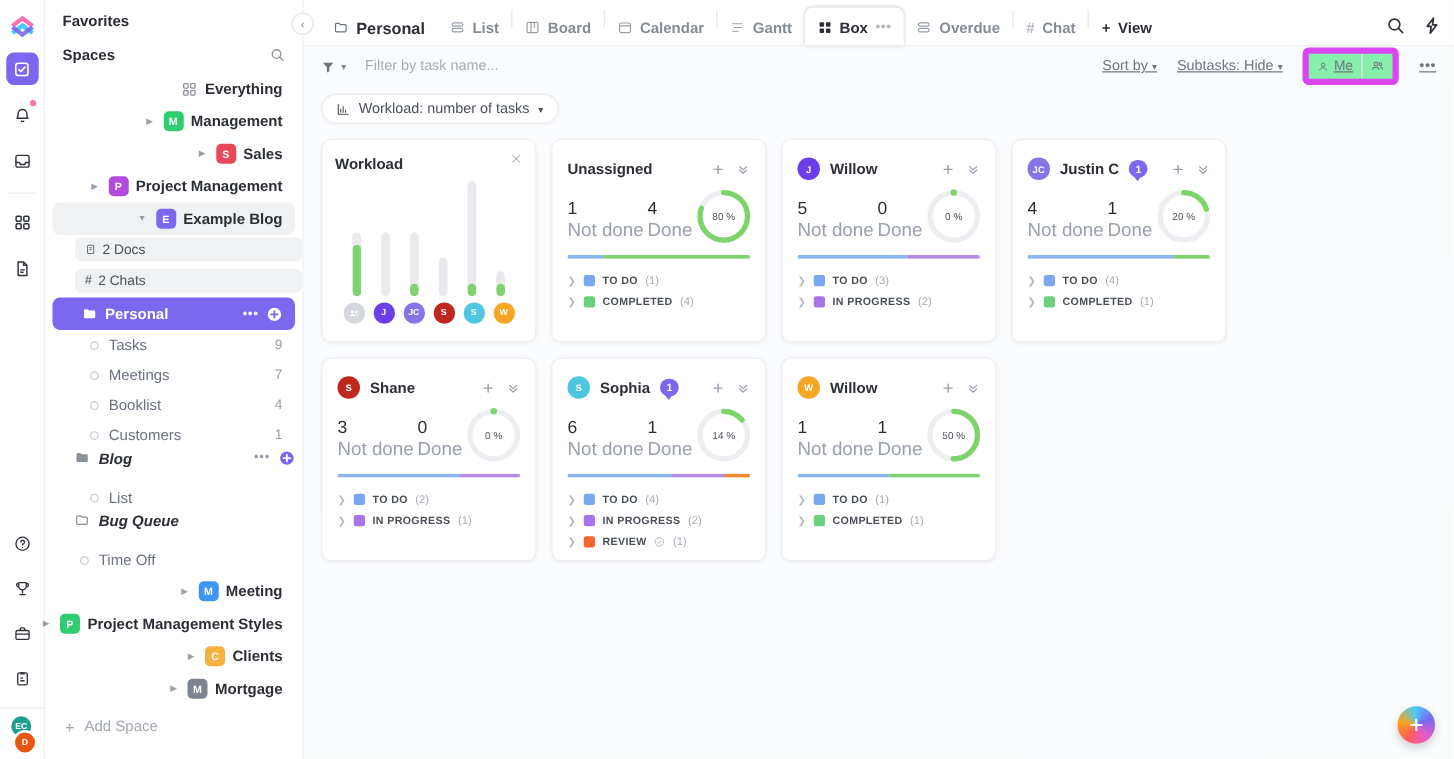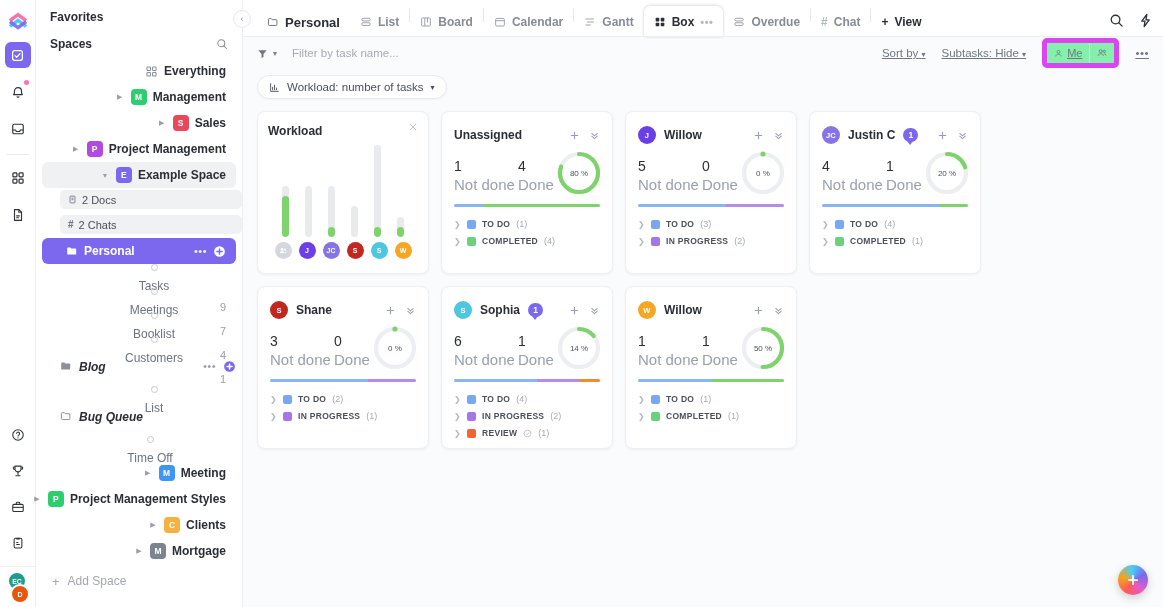--- a/index.html
+++ b/index.html
@@ -69,21 +69,21 @@
   .srow .spacer { flex: 1; }
   .srow .dots { color: rgba(255,255,255,.92); font-size: 11px; letter-spacing: .5px; }
   .srow .plus { color: #fff; font-size: 12px; }
   .chips { display: flex; gap: 6px; padding: 2px 0 4px 24px; flex-direction: column; }
   .chip {
     background: #f0f1f3; border-radius: 5px; height: 19px; padding: 0 8px;
     display: flex; align-items: center; gap: 5px; font-size: 11px; color: #4a4f58; font-weight: 400;
   }
   .leaf {
     height: 24px; display: flex; align-items: center; margin: 0 6px;
-    padding-left: 30px; gap: 8px; font-size: 12px; color: #6b7280; border-radius: 6px; flex-direction: column;
+    padding-left: 30px; gap: 8px; font-size: 12px; color: #6b7280; border-radius: 6px;
   }
   .leaf .ring { width: 7px; height: 7px; border-radius: 50%; border: 1.3px solid #c6cad1; flex:0 0 7px;}
   .leaf .cnt { margin-left: auto; padding-right: 10px; color: #9aa0ab; font-size: 11px; }
   .folderrow { height: 26px; display:flex; align-items:flex-start; margin: 0 6px; padding-left: 18px; gap: 7px; border-radius:6px;font-style:italic;}
   .folderrow .flabel { font-size: 12px; font-weight: 700; color: #2b2e35; }
   .folderrow .spacer { flex:1; }
   .folderrow .dots { color:#9aa0ab; font-size: 11px; letter-spacing:.5px;}
   .folderrow .plus2 { color:#7b68ee; font-size: 12px; }
   .addspace { display:flex; align-items:center; gap:8px; padding-left: 16px; height: 26px; color:#a2a7b0; font-size:12px; margin-top: 4px;}
   .collapse-btn {
@@ -327,21 +327,21 @@
       <span class="slabel">Sales</span>
     </div>
     <div class="srow">
       <span class="caret">▶</span>
       <span class="sq" id="sp2" style="background: rgb(177, 75, 224);">P</span>
       <span class="slabel">Project Management</span>
     </div>
     <div class="srow sel">
       <span class="caret">▼</span>
       <span class="sq" id="sp3" style="background: rgb(123, 104, 238);">E</span>
-      <span class="slabel">Example Space</span>
+      <span class="slabel">Example Blog</span>
     </div>
 
     <div class="chips">
       <div class="chip">
         <span>
           <svg width="9" height="9" viewBox="0 0 16 16" fill="none" stroke="#6b7280" stroke-width="1.5">
             <rect x="3.6" y="2" width="8.8" height="12" rx="1.4"></rect>
               <path d="M6.2 5.6h3.6M6.2 8.4h3.6"></path>
           </svg>
         </span>

